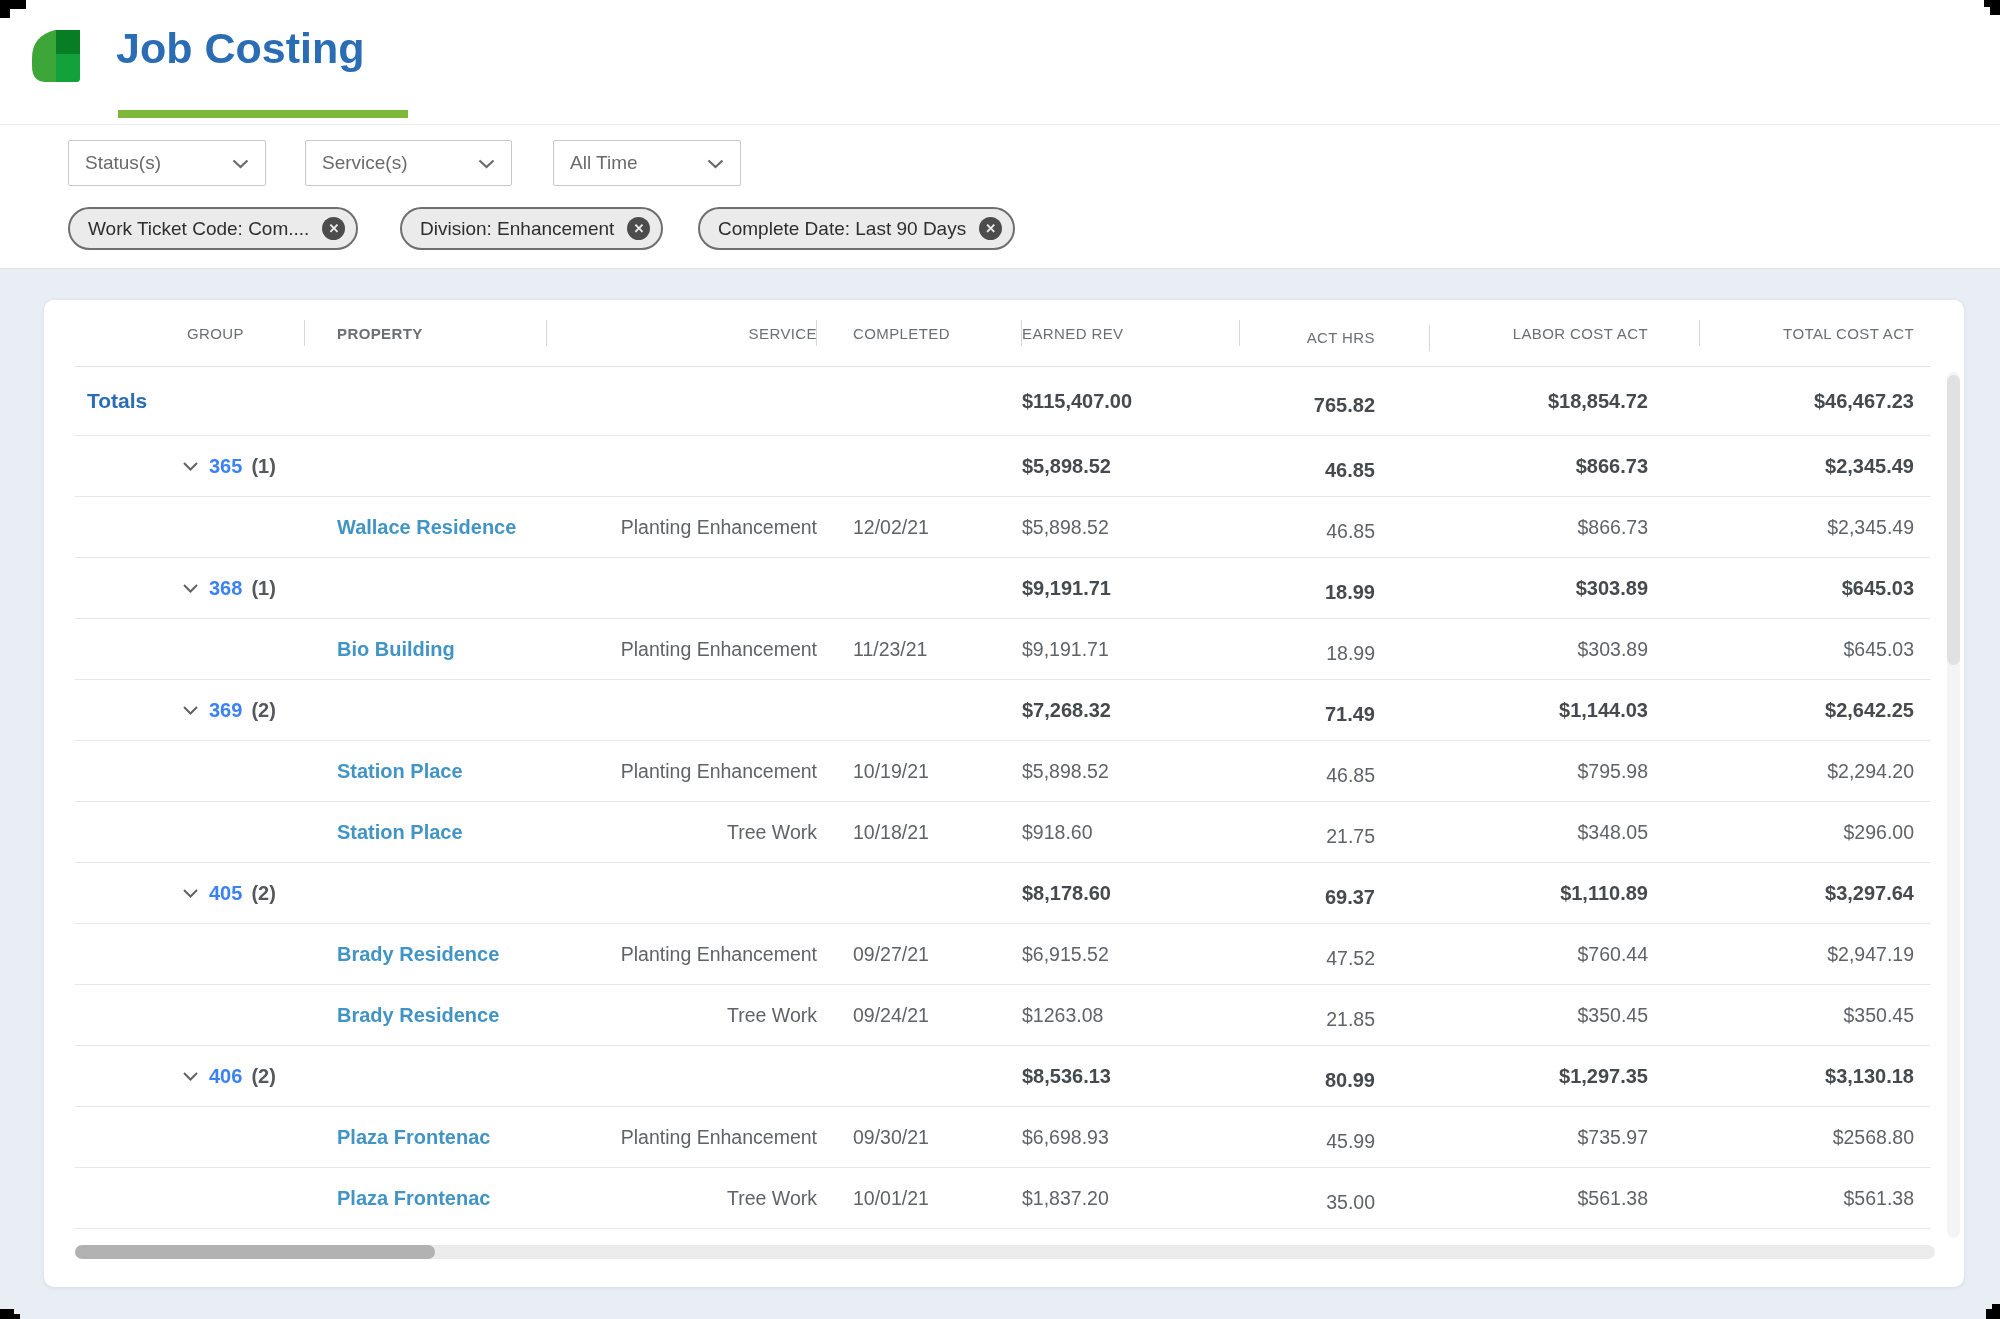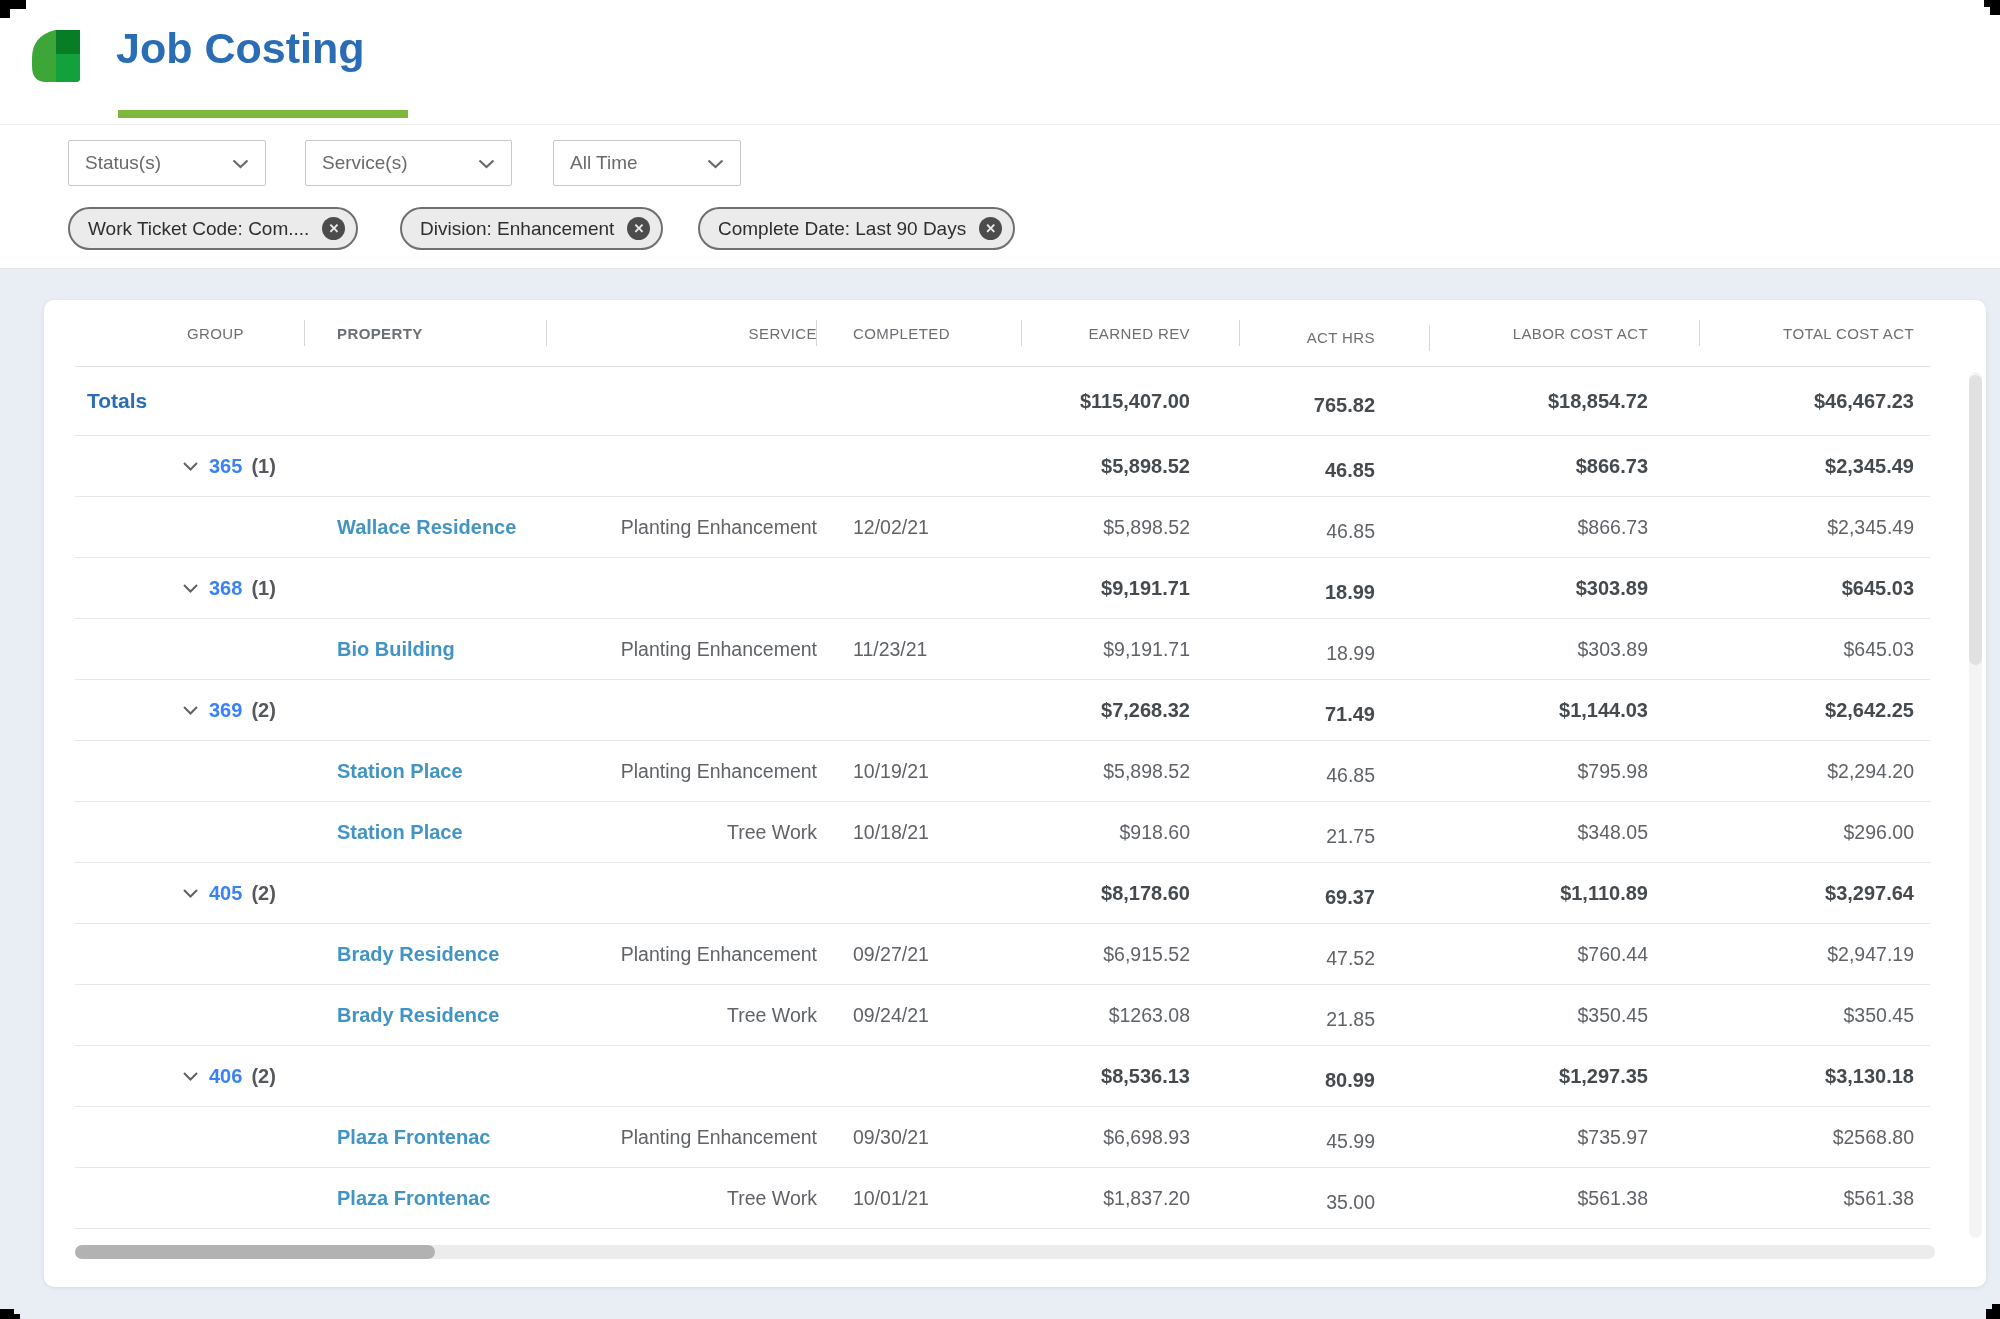--- a/index.html
+++ b/index.html
@@ -24,37 +24,37 @@
         display:flex;align-items:center;gap:13px;padding:0 11px 0 18px;box-sizing:border-box;
         font-size:19px;color:#2e2e2e;white-space:nowrap;cursor:default;}
   .chip-1{left:68px;}
   .chip-2{left:400px;}
   .chip-3{left:698px;}
   .chip-x{width:23px;height:23px;border-radius:50%;background:#4c4c4c;color:#ebebeb;display:flex;align-items:center;
           justify-content:center;font-size:13px;font-weight:700;cursor:pointer;flex:0 0 auto;}
   
   .content-bg{position:absolute;top:269px;left:0;width:2000px;height:1050px;background:#e9edf4;}
   .card{position:absolute;left:44px;top:31px;width:1920px;height:987px;background:#fff;border-radius:10px;
-        box-shadow:0 1px 4px rgba(60,70,90,0.10);padding-left:22px;}
+        box-shadow:0 1px 4px rgba(60,70,90,0.10);}
   .table-area{position:absolute;left:31px;top:0;width:1855px;}
   .trow{display:grid;grid-template-columns:230px 242px 270px 205px 218px 190px 270px 230px;
         align-items:center;border-bottom:1px solid #e7e7e7;box-sizing:border-box;}
   .thead-row{height:67px;border-bottom:1px solid #e2e2e2;}
   .hcell{font-size:15px;color:#6b6f73;font-weight:500;letter-spacing:0.4px;position:relative;box-sizing:border-box;}
   .hcell:not(:last-child)::after{content:"";position:absolute;right:0;top:50%;transform:translateY(-50%);
         width:1px;height:26px;background:#d8d8d8;}
   .totals-row{height:69px;}
   .grow{height:61px;}
   .crow{height:61px;}
   .cellbox{box-sizing:border-box;}
   .c-group{padding-left:112px;}
   .c-property{padding-left:32px;font-weight:bold;}
   .c-service{padding-left:33px;text-align:right;}
   .c-completed{padding-left:36px;}
-  .c-earned{padding-right:50px;text-align:right;}
+  .c-earned{padding-right:50px;text-align:left;}
   .c-hrs{padding-right:55px;text-align:right;margin-top:9px;}
   .c-labor{padding-right:52px;text-align:right;}
   .c-total{padding-right:16px;text-align:right;}
   .c-totlabel{padding-left:12px;}
   .totals-label{color:#2a6db5;font-weight:700;font-size:21px;}
   .gcell{display:flex;align-items:center;padding-left:108px;box-sizing:border-box;}
   .chev{display:flex;align-items:center;margin-right:11px;cursor:pointer;}
   .gnum{font-weight:600;color:#3b82f6;font-size:20px;}
   .gcount{font-weight:600;color:#55585c;font-size:20px;margin-left:9px;}
   .bold-num{font-weight:700;color:#454a4f;font-size:20px;}

